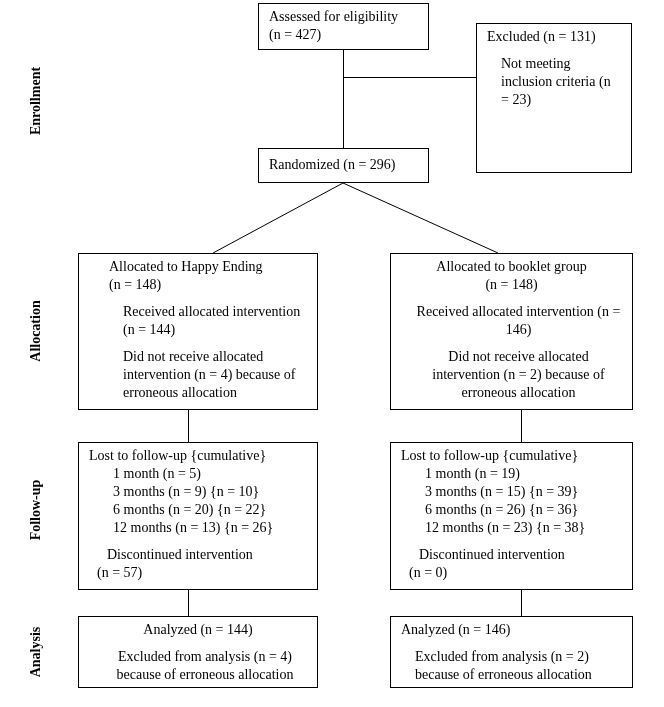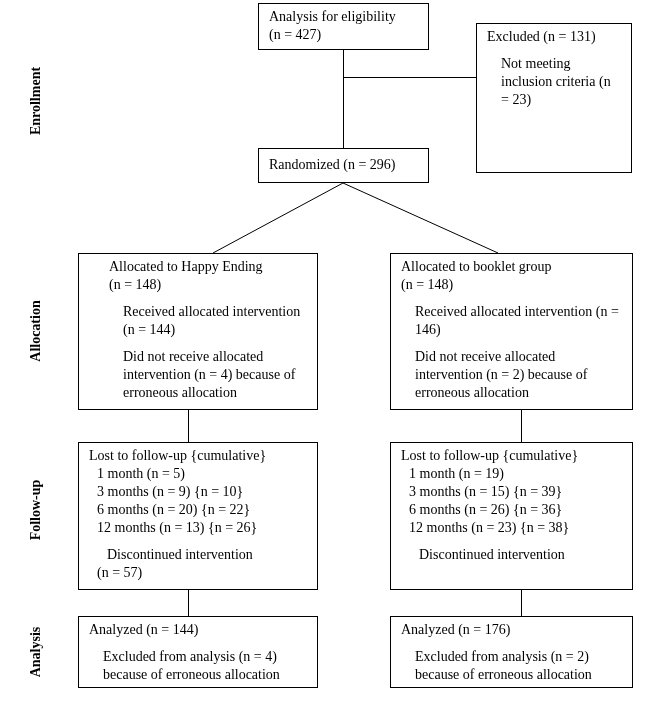--- a/index.html
+++ b/index.html
@@ -24,28 +24,28 @@
     position: absolute;
     box-sizing: border-box;
     border: 1px solid #000000;
     background: #ffffff;
     padding: 4px 10px 4px 10px;
   }
   .box-assessed   { left: 258px; top: 3px;   width: 171px; height: 47px; }
   .box-excluded   { left: 476px; top: 23px;  width: 156px; height: 150px; }
   .box-randomized { left: 258px; top: 148px; width: 171px; height: 35px; padding-top: 7px; }
   .box-alloc-l    { left: 78px;  top: 253px; width: 240px; height: 157px; padding-left: 30px; }
-  .box-alloc-r    { left: 390px; top: 253px; width: 243px; height: 157px; }
+  .box-alloc-r    { left: 390px; top: 253px; width: 243px; height: 157px; text-align: center; }
   .box-fu-l       { left: 78px;  top: 442px; width: 240px; height: 148px; }
   .box-fu-r       { left: 390px; top: 442px; width: 243px; height: 148px; }
-  .box-an-l       { left: 78px;  top: 616px; width: 240px; height: 72px; }
+  .box-an-l       { left: 78px;  top: 616px; width: 240px; height: 72px; text-align: center; }
   .box-an-r       { left: 390px; top: 616px; width: 243px; height: 72px; }
 
   .sub        { margin-left: 14px; margin-top: 9px; }
-  .fu-item    { margin-left: 8px; }
+  .fu-item    { margin-left: 24px; }
   .fu-disc    { margin-top: 9px; margin-left: 18px; }
   .fu-disc-n  { margin-left: 8px; }
 
   .stage-label {
     position: absolute;
     width: 100px;
     height: 20px;
     line-height: 20px;
     text-align: center;
     font-weight: bold;
@@ -71,21 +71,21 @@
     <line x1="188" y1="590" x2="188" y2="616" stroke="#000" stroke-width="1" shape-rendering="crispEdges"></line>
     <line x1="521" y1="590" x2="521" y2="616" stroke="#000" stroke-width="1" shape-rendering="crispEdges"></line>
   </svg>
 
   <div class="stage-label stage-enrollment">Enrollment</div>
   <div class="stage-label stage-allocation">Allocation</div>
   <div class="stage-label stage-followup">Follow-up</div>
   <div class="stage-label stage-analysis">Analysis</div>
 
   <div class="box box-assessed">
-    <div>Analysis for eligibility</div>
+    <div>Assessed for eligibility</div>
     <div>(n = 427)</div>
   </div>
 
   <div class="box box-excluded">
     <div>Excluded (n = 131)</div>
     <div class="sub">Not meeting inclusion criteria (n = 23)</div>
   </div>
 
   <div class="box box-randomized">
     <div>Randomized (n = 296)</div>
@@ -115,25 +115,26 @@
     <div class="fu-disc-n">(n = 57)</div>
   </div>
 
   <div class="box box-fu-r">
     <div>Lost to follow-up {cumulative}</div>
     <div class="fu-item">1 month (n = 19)</div>
     <div class="fu-item">3 months (n = 15) {n = 39}</div>
     <div class="fu-item">6 months (n = 26) {n = 36}</div>
     <div class="fu-item">12 months (n = 23) {n = 38}</div>
     <div class="fu-disc">Discontinued intervention</div>
+    <div class="fu-disc-n">(n = 0)</div>
   </div>
 
   <div class="box box-an-l">
     <div>Analyzed (n = 144)</div>
     <div class="sub">Excluded from analysis (n = 4) because of erroneous allocation</div>
   </div>
 
   <div class="box box-an-r">
-    <div>Analyzed (n = 176)</div>
+    <div>Analyzed (n = 146)</div>
     <div class="sub">Excluded from analysis (n = 2) because of erroneous allocation</div>
   </div>
 
 </div>
 
 </body></html>

